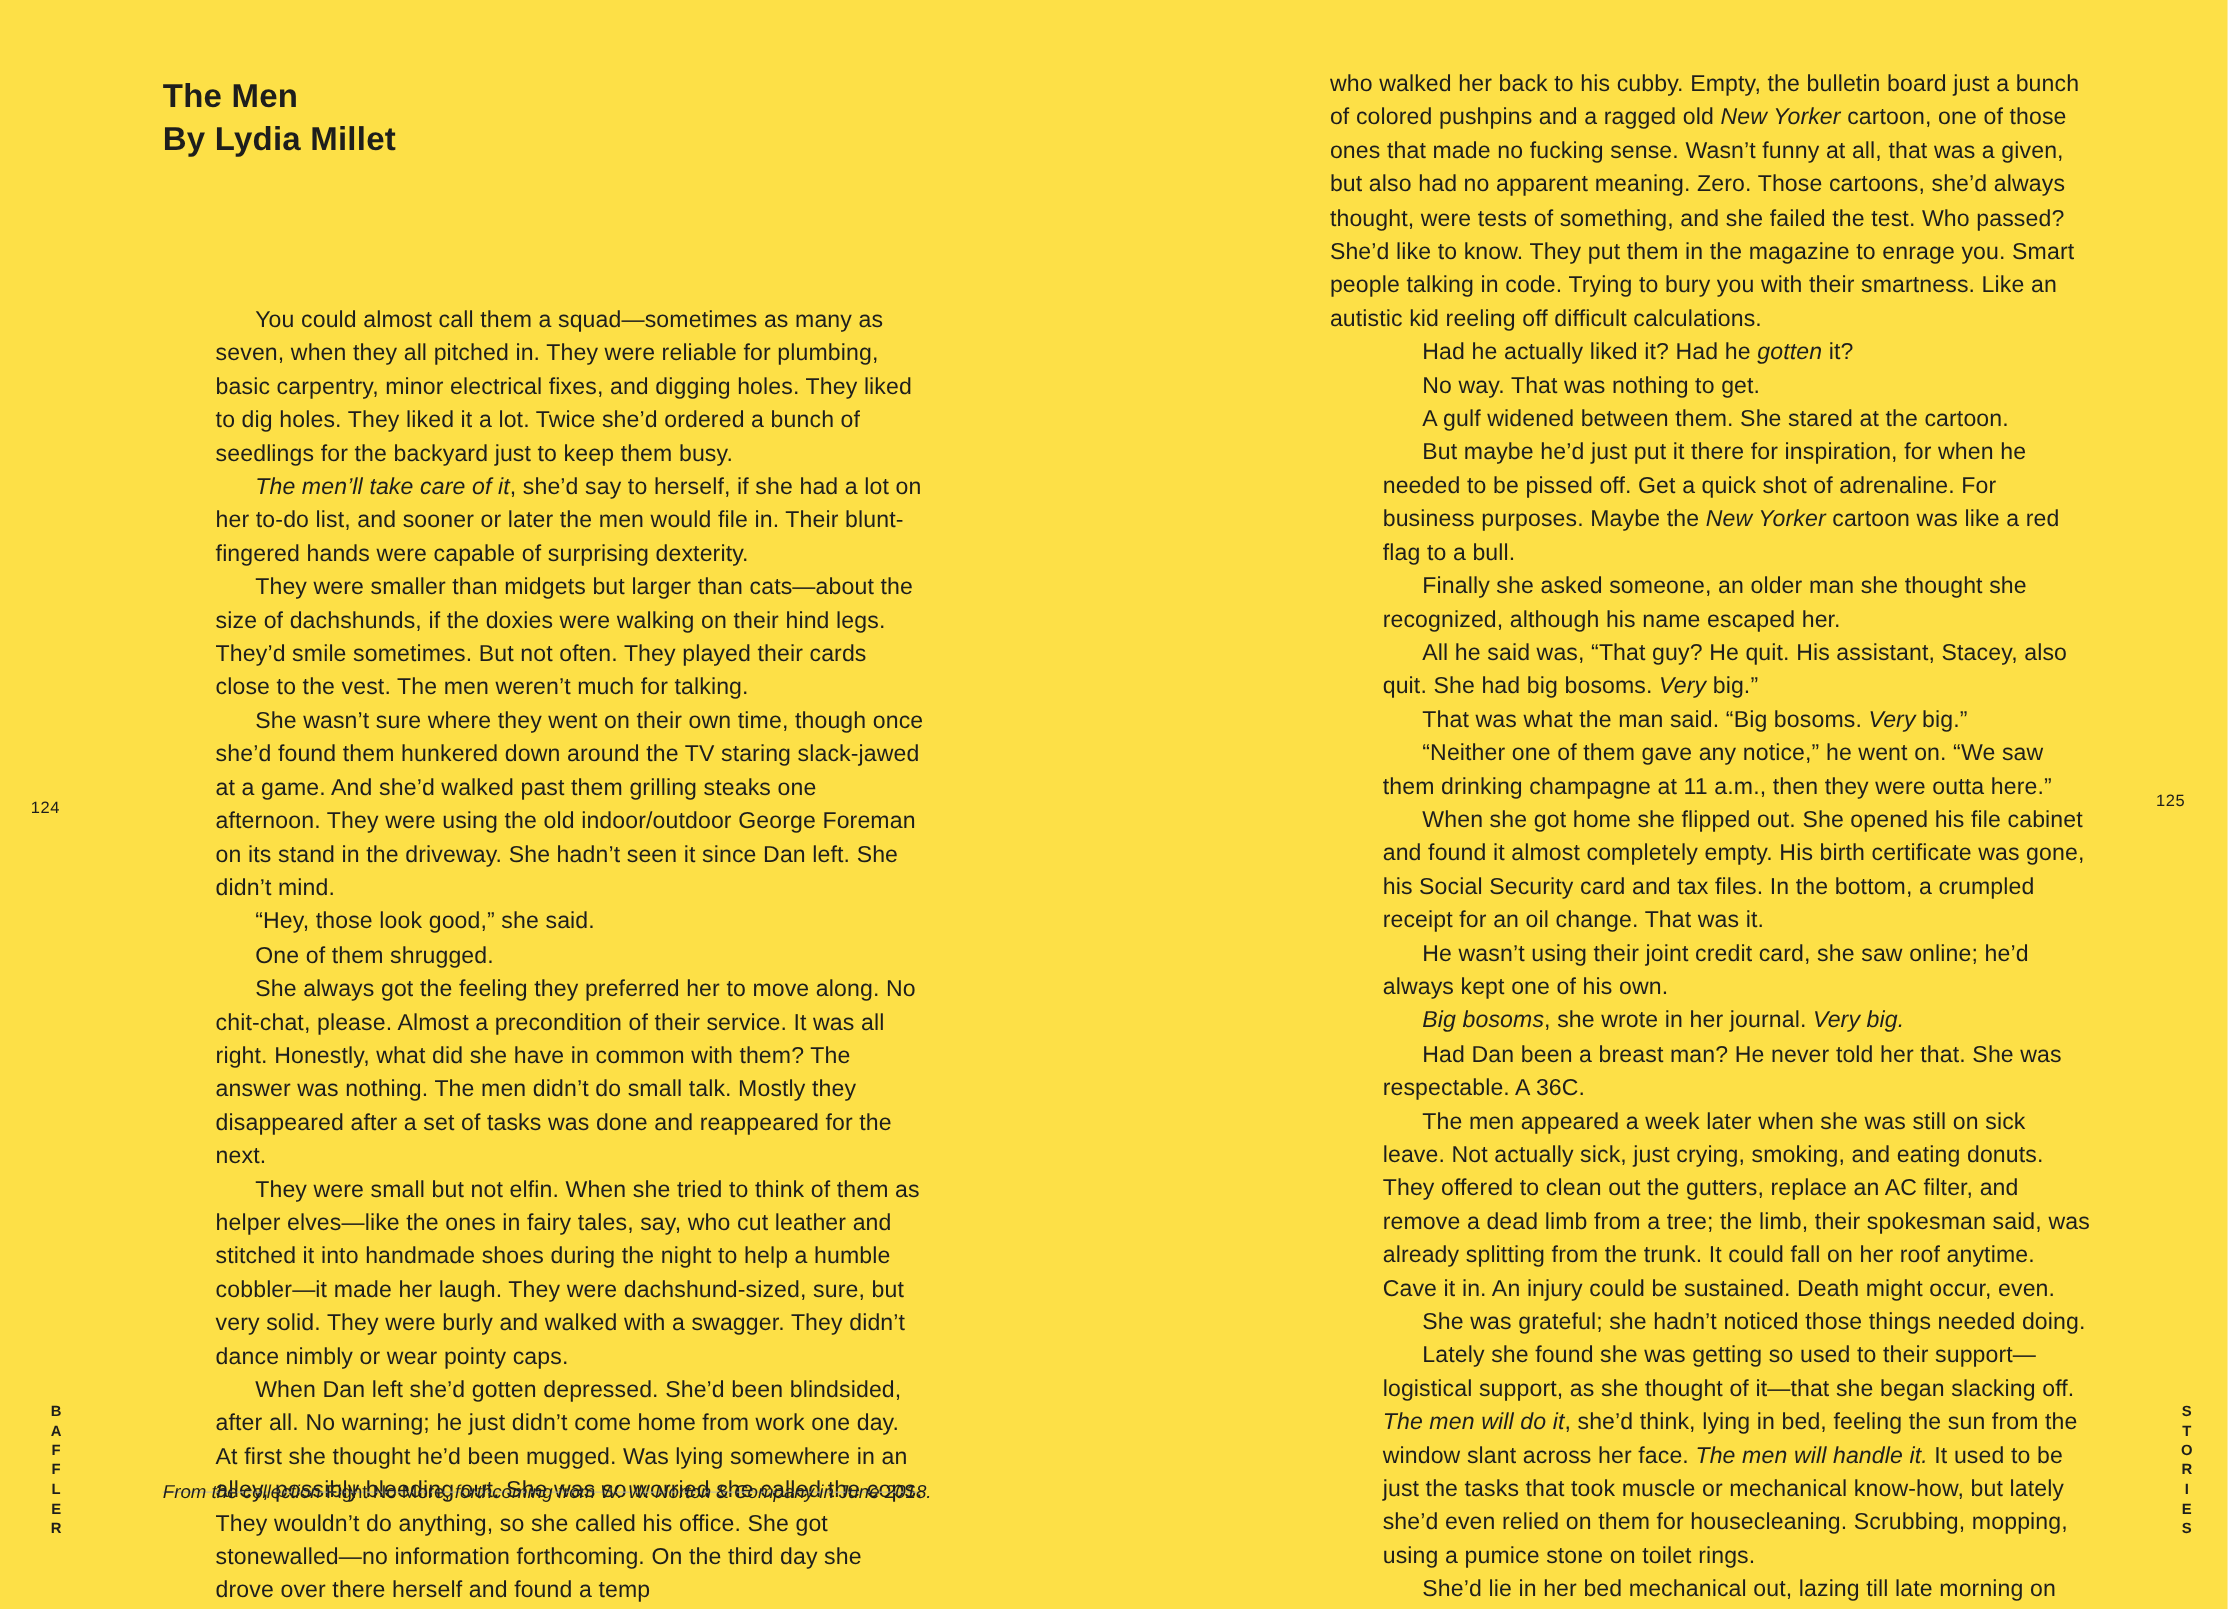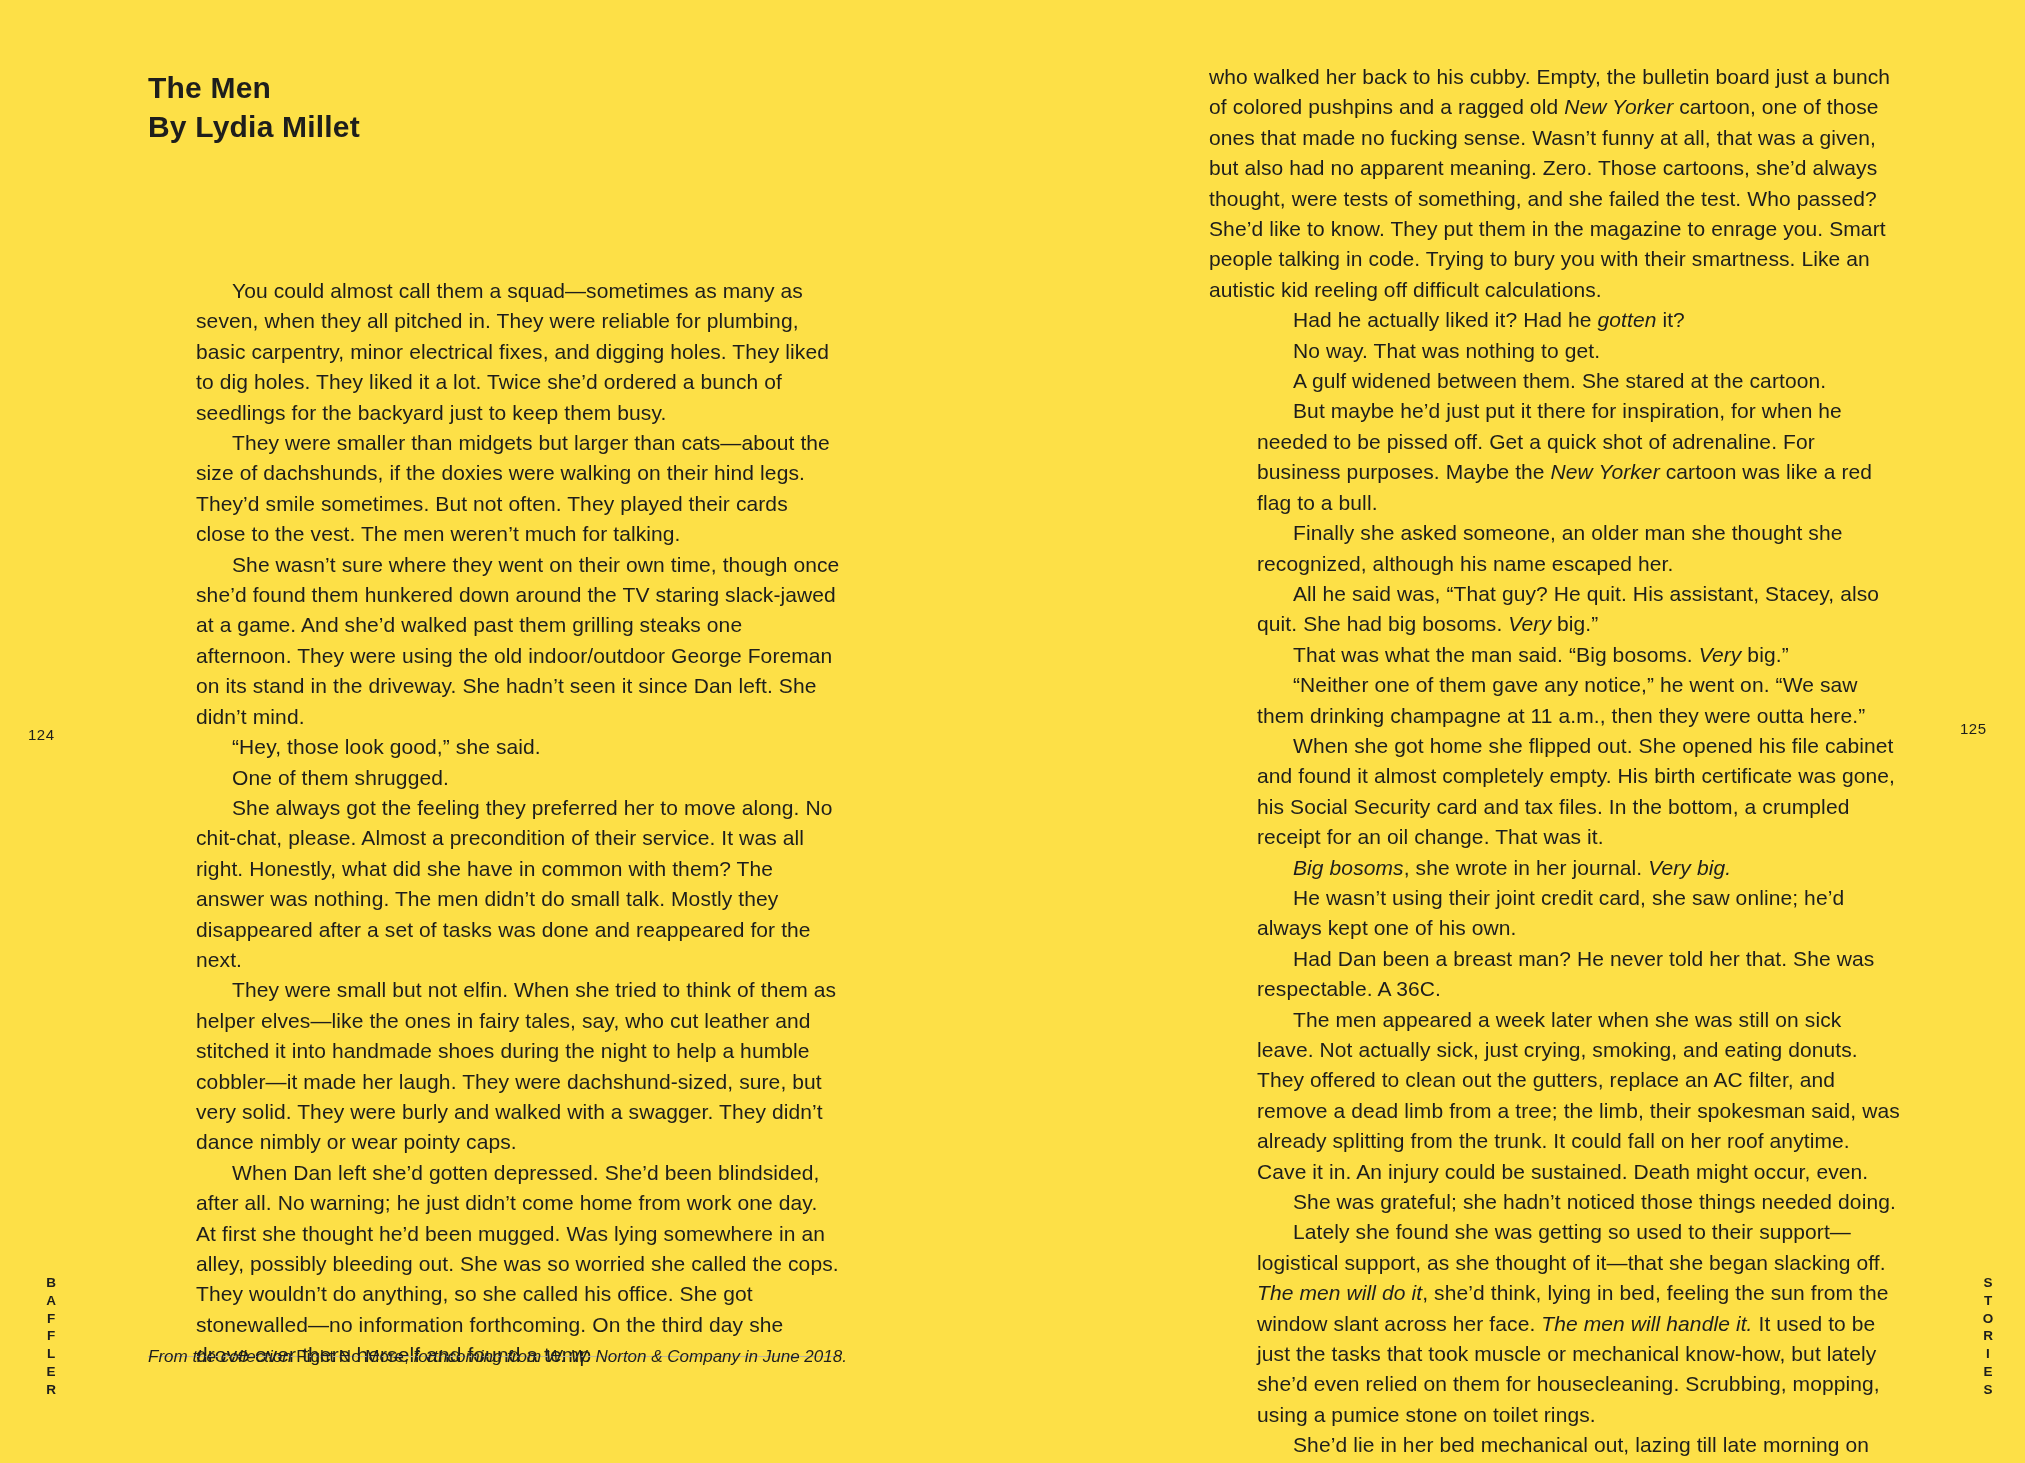--- a/index.html
+++ b/index.html
@@ -84,20 +84,21 @@
 
 <div class="spread">
 
   <div class="title-block">
     <div class="title-line">The Men</div>
     <div class="title-line">By Lydia Millet</div>
   </div>
 
   <div class="body-col body-left">
       <p class="para indent"><span>You could almost call them a squad—sometimes as many as seven, when they all pitched in. They were reliable for plumbing, basic carpentry, minor electrical fixes, and digging holes. They liked to dig holes. They liked it a lot. Twice she’d ordered a bunch of seedlings for the backyard just to keep them busy.</span></p>
+      <p class="para indent"><span class="it">The men’ll take care of it</span><span>, she’d say to herself, if she had a lot on her to-do list, and sooner or later the men would file in. Their blunt-fingered hands were capable of surprising dexterity.</span></p>
       <p class="para indent"><span>They were smaller than midgets but larger than cats—about the size of dachshunds, if the doxies were walking on their hind legs. They’d smile sometimes. But not often. They played their cards close to the vest. The men weren’t much for talking.</span></p>
       <p class="para indent"><span>She wasn’t sure where they went on their own time, though once she’d found them hunkered down around the TV staring slack-jawed at a game. And she’d walked past them grilling steaks one afternoon. They were using the old indoor/outdoor George Foreman on its stand in the driveway. She hadn’t seen it since Dan left. She didn’t mind.</span></p>
       <p class="para indent"><span>“Hey, those look good,” she said.</span></p>
       <p class="para indent"><span>One of them shrugged.</span></p>
       <p class="para indent"><span>She always got the feeling they preferred her to move along. No chit-chat, please. Almost a precondition of their service. It was all right. Honestly, what did she have in common with them? The answer was nothing. The men didn’t do small talk. Mostly they disappeared after a set of tasks was done and reappeared for the next.</span></p>
       <p class="para indent"><span>They were small but not elfin. When she tried to think of them as helper elves—like the ones in fairy tales, say, who cut leather and stitched it into handmade shoes during the night to help a humble cobbler—it made her laugh. They were dachshund-sized, sure, but very solid. They were burly and walked with a swagger. They didn’t dance nimbly or wear pointy caps.</span></p>
       <p class="para indent"><span>When Dan left she’d gotten depressed. She’d been blindsided, after all. No warning; he just didn’t come home from work one day. At first she thought he’d been mugged. Was lying somewhere in an alley, possibly bleeding out. She was so worried she called the cops. They wouldn’t do anything, so she called his office. She got stonewalled—no information forthcoming. On the third day she drove over there herself and found a temp</span></p>
     </div>
 
   <div class="footnote-rule"></div>
@@ -118,22 +119,22 @@
       <p class="para"><span>who walked her back to his cubby. Empty, the bulletin board just a bunch of colored pushpins and a ragged old </span><span class="it">New Yorker</span><span> cartoon, one of those ones that made no fucking sense. Wasn’t funny at all, that was a given, but also had no apparent meaning. Zero. Those cartoons, she’d always thought, were tests of something, and she failed the test. Who passed? She’d like to know. They put them in the magazine to enrage you. Smart people talking in code. Trying to bury you with their smartness. Like an autistic kid reeling off difficult calculations.</span></p>
       <p class="para indent"><span>Had he actually liked it? Had he </span><span class="it">gotten</span><span> it?</span></p>
       <p class="para indent"><span>No way. That was nothing to get.</span></p>
       <p class="para indent"><span>A gulf widened between them. She stared at the cartoon.</span></p>
       <p class="para indent"><span>But maybe he’d just put it there for inspiration, for when he needed to be pissed off. Get a quick shot of adrenaline. For business purposes. Maybe the </span><span class="it">New Yorker</span><span> cartoon was like a red flag to a bull.</span></p>
       <p class="para indent"><span>Finally she asked someone, an older man she thought she recognized, although his name escaped her.</span></p>
       <p class="para indent"><span>All he said was, “That guy? He quit. His assistant, Stacey, also quit. She had big bosoms. </span><span class="it">Very</span><span> big.”</span></p>
       <p class="para indent"><span>That was what the man said. “Big bosoms. </span><span class="it">Very</span><span> big.”</span></p>
       <p class="para indent"><span>“Neither one of them gave any notice,” he went on. “We saw them drinking champagne at 11 a.m., then they were outta here.”</span></p>
       <p class="para indent"><span>When she got home she flipped out. She opened his file cabinet and found it almost completely empty. His birth certificate was gone, his Social Security card and tax files. In the bottom, a crumpled receipt for an oil change. That was it.</span></p>
+      <p class="para indent"><span>He wasn’t using their joint credit card, she saw online; he’d always kept one of his own.</span></p>
       <p class="para indent"><span class="it">Big bosoms</span><span>, she wrote in her journal. </span><span class="it">Very big.</span></p>
-      <p class="para indent"><span>He wasn’t using their joint credit card, she saw online; he’d always kept one of his own.</span></p>
       <p class="para indent"><span>Had Dan been a breast man? He never told her that. She was respectable. A 36C.</span></p>
       <p class="para indent"><span>The men appeared a week later when she was still on sick leave. Not actually sick, just crying, smoking, and eating donuts. They offered to clean out the gutters, replace an AC filter, and remove a dead limb from a tree; the limb, their spokesman said, was already splitting from the trunk. It could fall on her roof anytime. Cave it in. An injury could be sustained. Death might occur, even.</span></p>
       <p class="para indent"><span>She was grateful; she hadn’t noticed those things needed doing.</span></p>
       <p class="para indent"><span>Lately she found she was getting so used to their support—logistical support, as she thought of it—that she began slacking off. </span><span class="it">The men will do it</span><span>, she’d think, lying in bed, feeling the sun from the window slant across her face. </span><span class="it">The men will handle it.</span><span> It used to be just the tasks that took muscle or mechanical know-how, but lately she’d even relied on them for housecleaning. Scrubbing, mopping, using a pumice stone on toilet rings.</span></p>
       <p class="para indent"><span>She’d lie in her bed mechanical out, lazing till late morning on the</span></p>
     </div>
 
   <div class="pagenum pagenum-right">125</div>
   <div class="vert-label vert-right">
       <div>S</div>

